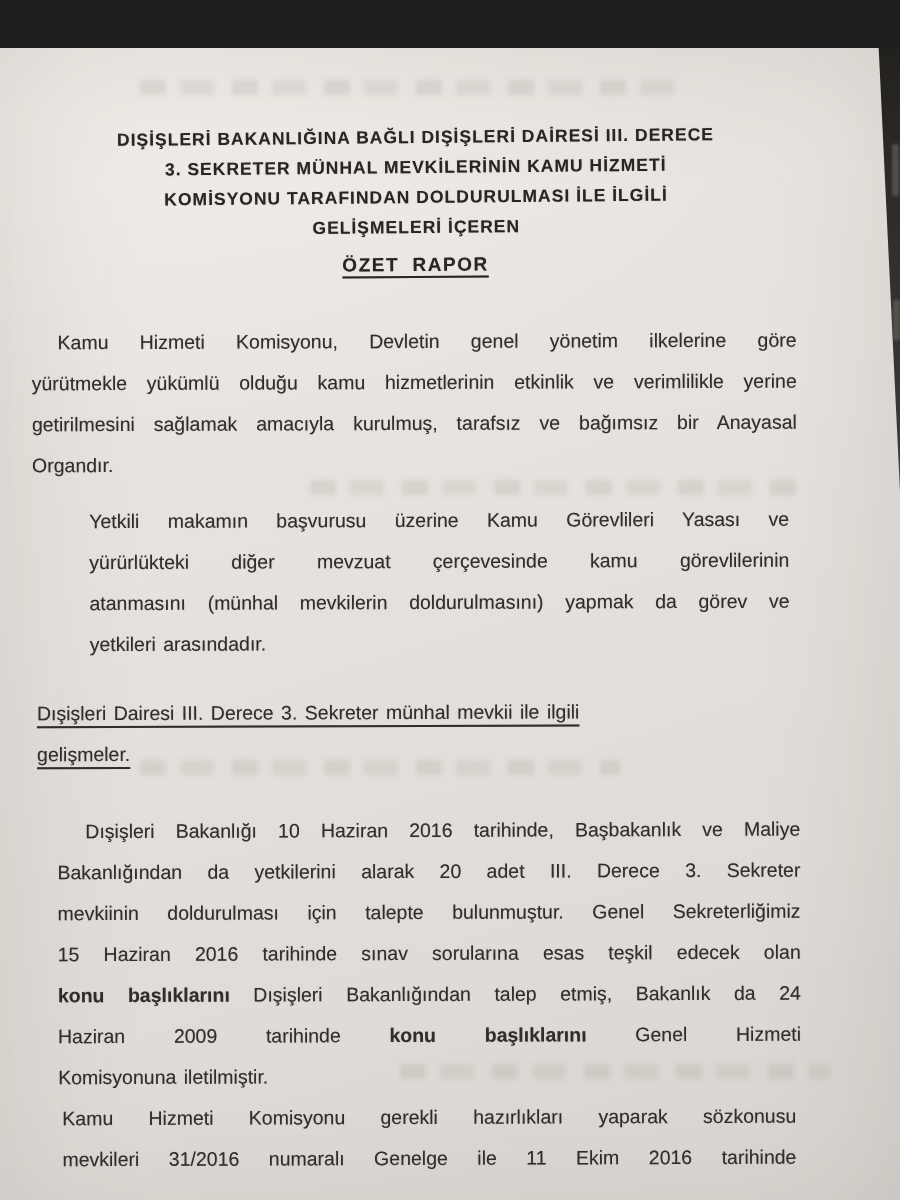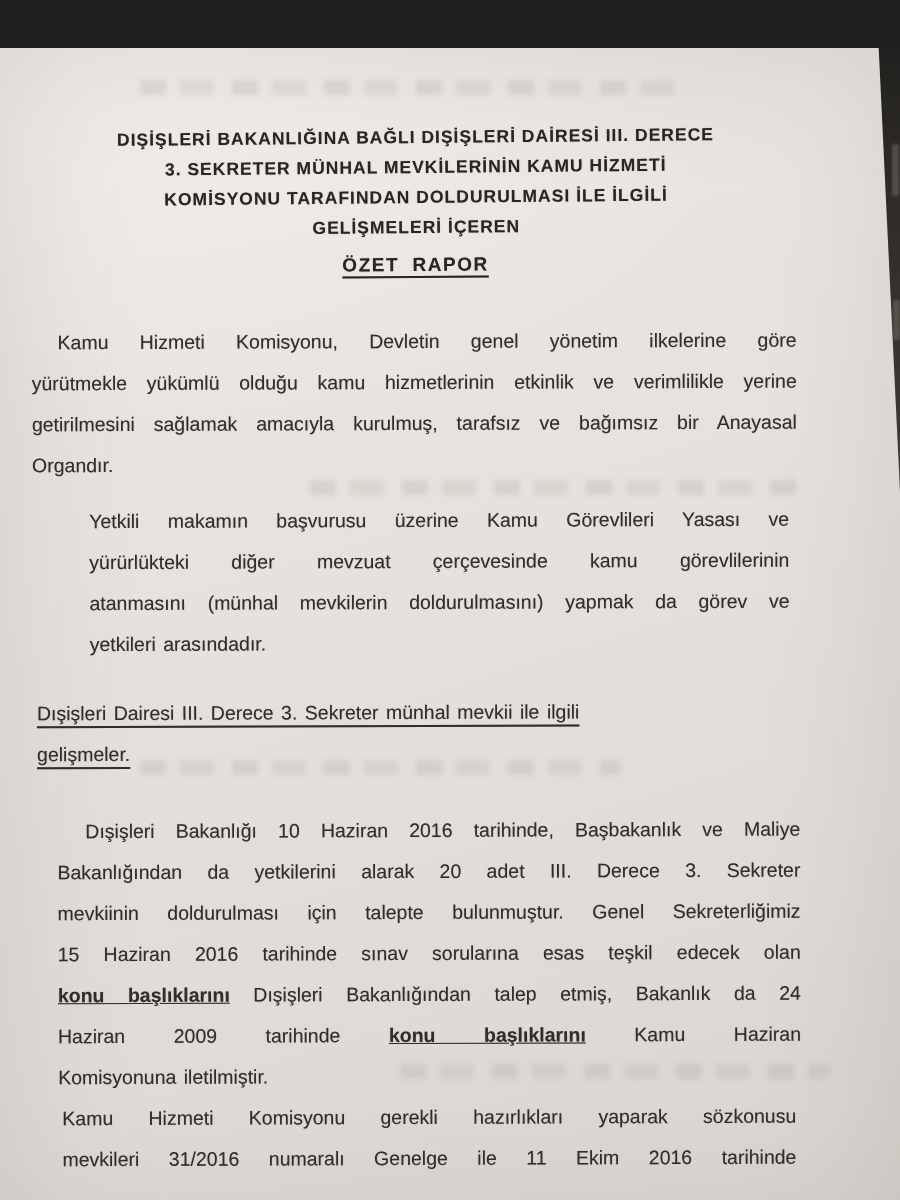--- a/index.html
+++ b/index.html
@@ -61,21 +61,21 @@
   .p1 .line.first{text-indent:26px;}
   .p2{margin-top:15px;margin-left:57px;margin-right:8px;}
   .heading{margin-top:28px;margin-left:4px;}
   .heading .line{
     line-height:41px;text-align:left;text-align-last:left;
     text-decoration:underline;text-decoration-thickness:2px;text-underline-offset:6px;
   }
   .p3{margin-top:36px;margin-left:24px;margin-right:-2px;}
   .p3 .line.first{text-indent:28px;}
   .p4{margin-left:28px;margin-right:3px;}
-  .b{font-weight:700;text-decoration:underline;}
+  .b{font-weight:700;}
 </style>
 </head>
 <body>
 
 <div class="sheet">
 
   <div class="edge-wedge"></div>
   <div class="edge-mark m1"></div>
   <div class="edge-mark m2"></div>
 
@@ -123,21 +123,21 @@
         <div class="line">Bakanlığından da yetkilerini alarak 20 adet III. Derece 3. Sekreter</div>
         <div class="line">mevkiinin doldurulması için talepte bulunmuştur. Genel Sekreterliğimiz</div>
         <div class="line">15 Haziran 2016 tarihinde sınav sorularına esas teşkil edecek olan</div>
         <div class="line">
           <span class="b">konu başlıklarını</span>
           <span>Dışişleri Bakanlığından talep etmiş, Bakanlık da 24</span>
         </div>
         <div class="line">
           <span>Haziran 2009 tarihinde</span>
           <span class="b">konu başlıklarını</span>
-          <span>Kamu Haziran</span>
+          <span>Genel Hizmeti</span>
         </div>
         <div class="line end">Komisyonuna iletilmiştir.</div>
       </div>
 
       <div class="para p4">
         <div class="line">Kamu Hizmeti Komisyonu gerekli hazırlıkları yaparak sözkonusu</div>
         <div class="line">mevkileri 31/2016 numaralı Genelge ile 11 Ekim 2016 tarihinde</div>
       </div>
 
     </div>

